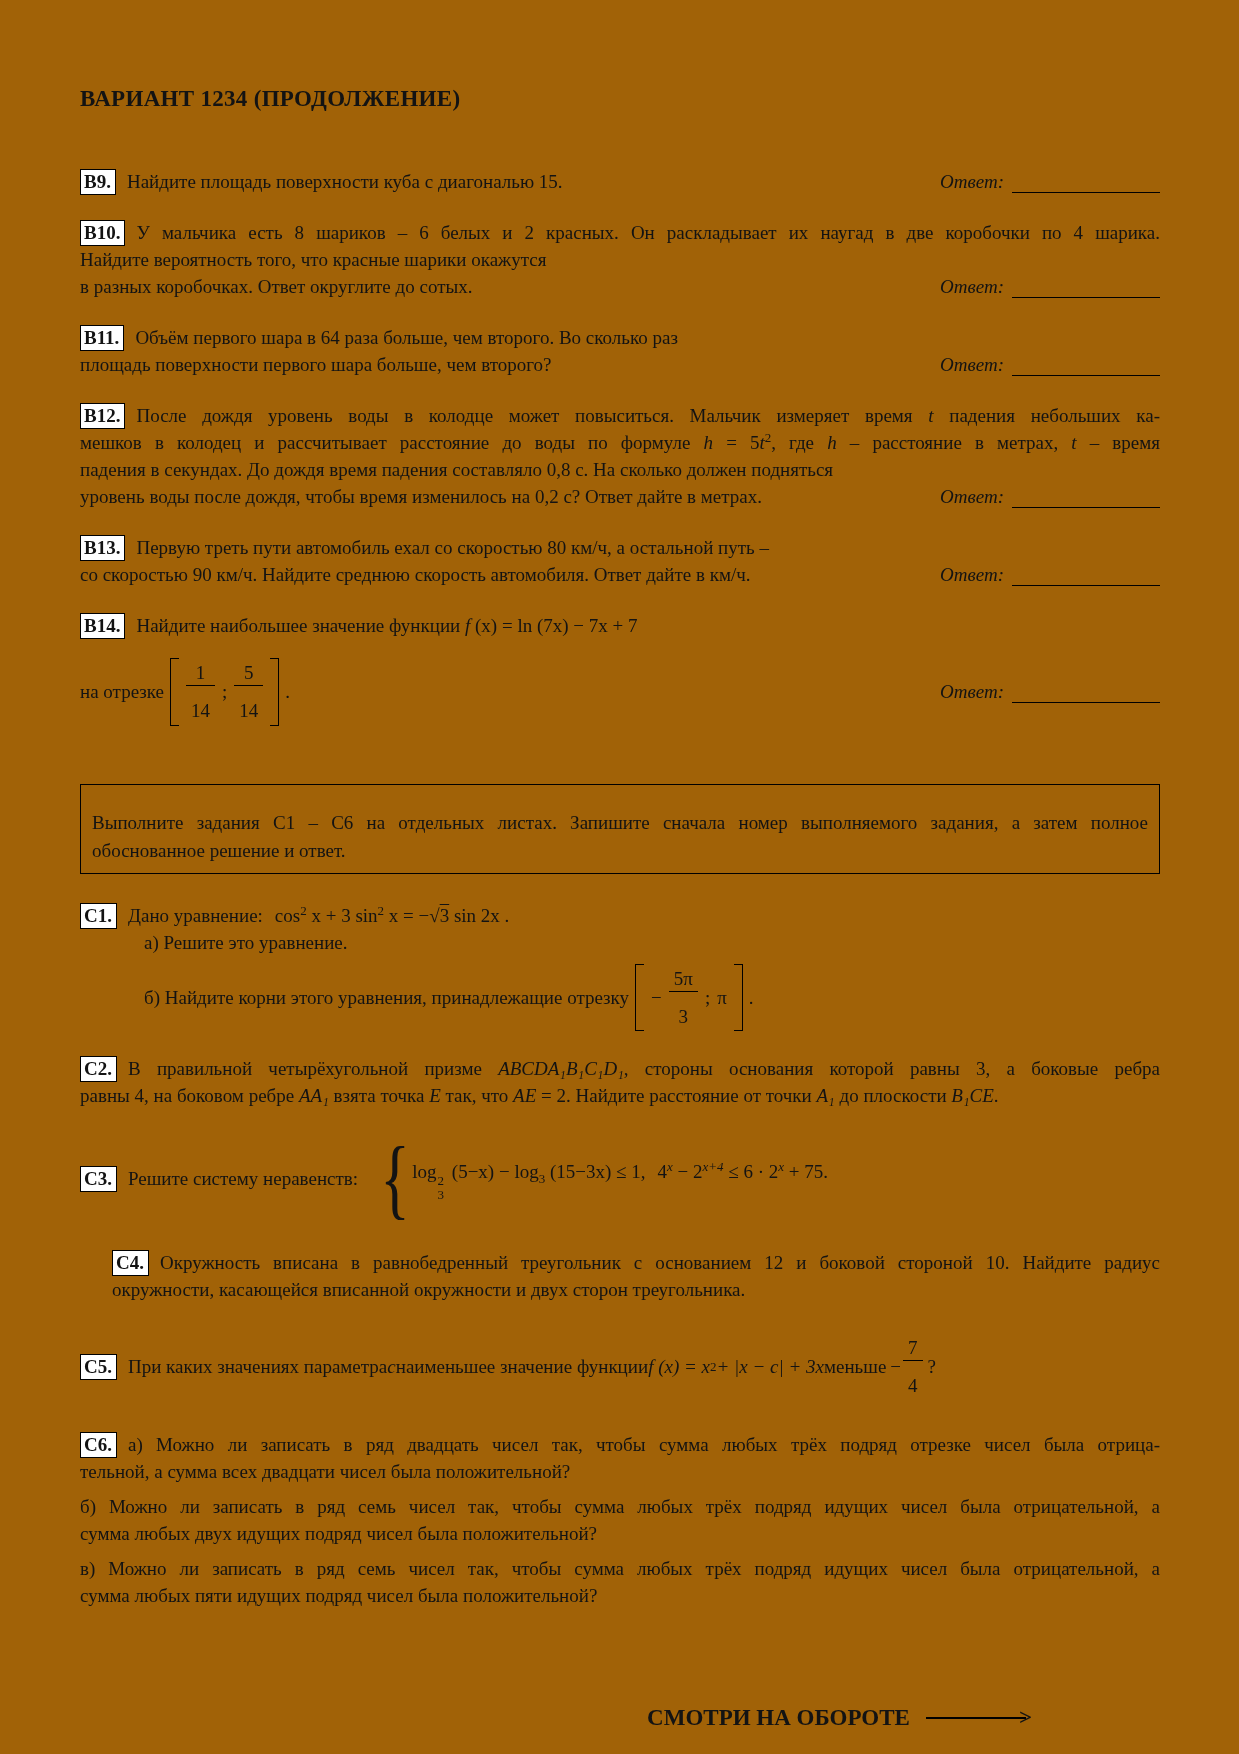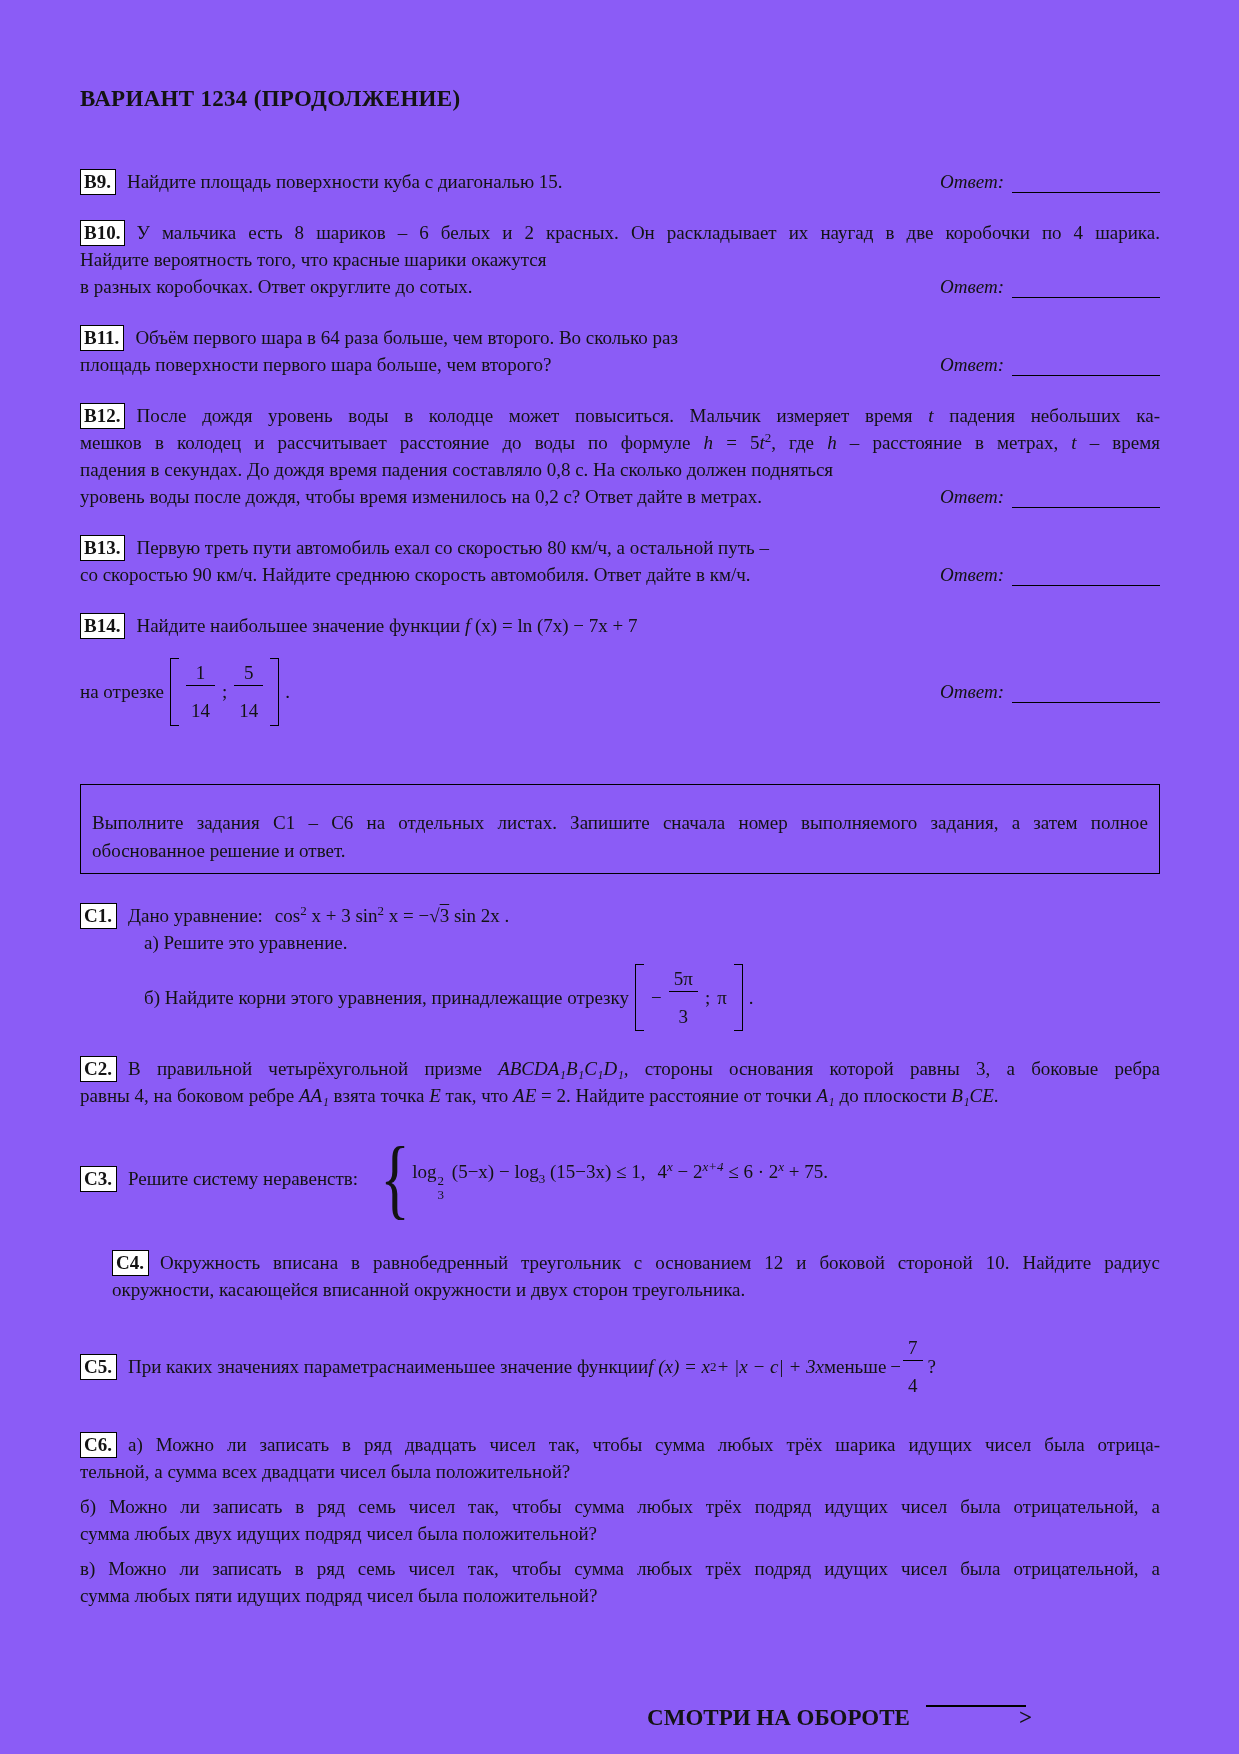--- a/index.html
+++ b/index.html
@@ -1,18 +1,18 @@
 <!DOCTYPE html>
 <html><head>
 <meta charset="utf-8">
 <style>
   html,body { margin:0; padding:0; background:#e8e8e8; }
   .page {
     width:1239px; height:1754px; box-sizing:border-box; margin:0 auto;
-    background:#8b5cf6; color:#131313; position:relative;
+    background:#a16207; color:#131313; position:relative;
     font-family:"Liberation Serif","DejaVu Serif",serif;
     font-size:19px;
     padding:86px 79px 30px 80px;
     overflow:hidden;
   }
   .title { font-weight:bold; font-size:23px; letter-spacing:.3px; margin:0 0 56px 0; }
   .prob { margin-bottom:24px; }
   .line { line-height:27px; }
   .jl { text-align:justify; text-align-last:justify; }
   .ansrow { display:flex; align-items:baseline; }
@@ -43,21 +43,21 @@
   .c3row { display:flex; align-items:center; }
   .system { display:inline-flex; align-items:center; margin-left:16px; }
   .brace { font-size:88px; line-height:1; transform:scaleX(.7); margin-right:-4px; font-weight:400; }
   .syslines { display:inline-flex; gap:12px; }
   .sysline { line-height:30px; white-space:nowrap; }
   .stack { display:inline-flex; flex-direction:column; align-items:flex-start; font-size:13px; line-height:1.1; vertical-align:-7px; margin:0 3px 0 1px; }
   .stack span { display:block; }
   .c5row { display:flex; align-items:center; white-space:nowrap; }
   .c6 .line { line-height:27px; }
   .c6part { margin-top:8px; }
-  .footer { margin-top:96px; display:flex; align-items:flex-start; justify-content:flex-end; padding-right:128px; font-weight:bold; font-size:23px; }
+  .footer { margin-top:96px; display:flex; align-items:center; justify-content:flex-end; padding-right:128px; font-weight:bold; font-size:23px; }
   .arrow-line { width:100px; height:2px; background:#000; margin-left:16px; }
   .arrow-head { margin-left:-7px; }
 </style>
 </head>
 <body>
 
 <div class="page">
 
   <div class="title">ВАРИАНТ 1234 (ПРОДОЛЖЕНИЕ)</div>
 
@@ -209,21 +209,21 @@
     <span> меньше </span>
     <span style="margin:0 2px 0 4px;">−</span>
     <span class="frac">
         <span class="num">7</span>
         <span class="den">4</span>
       </span>
     <span style="margin-left:5px;">?</span>
   </div>
 
   <div class="prob c6">
-    <div class="line jl"><span class="plabel">С6.</span><span>а)  Можно ли записать в ряд двадцать чисел так, чтобы сумма любых трёх шарика идущих чисел была отрица-</span></div>
+    <div class="line jl"><span class="plabel">С6.</span><span>а)  Можно ли записать в ряд двадцать чисел так, чтобы сумма любых трёх подряд отрезке чисел была отрица-</span></div>
     <div class="line">тельной, а сумма всех двадцати чисел была положительной?</div>
     <div class="c6part">
       <div class="line jl">б)  Можно ли записать в ряд семь чисел так, чтобы сумма любых трёх подряд идущих чисел была отрицательной, а</div>
       <div class="line">сумма любых двух идущих подряд чисел была положительной?</div>
     </div>
     <div class="c6part">
       <div class="line jl">в)  Можно ли записать в ряд семь чисел так, чтобы сумма любых трёх подряд идущих чисел была отрицательной, а</div>
       <div class="line">сумма любых пяти идущих подряд чисел была положительной?</div>
     </div>
   </div>

